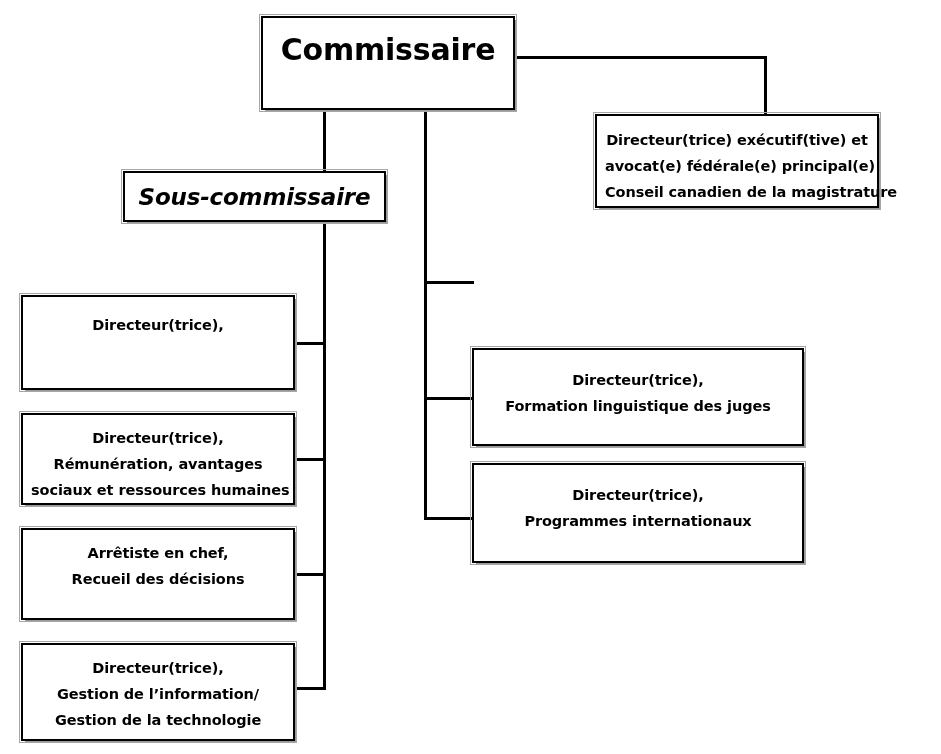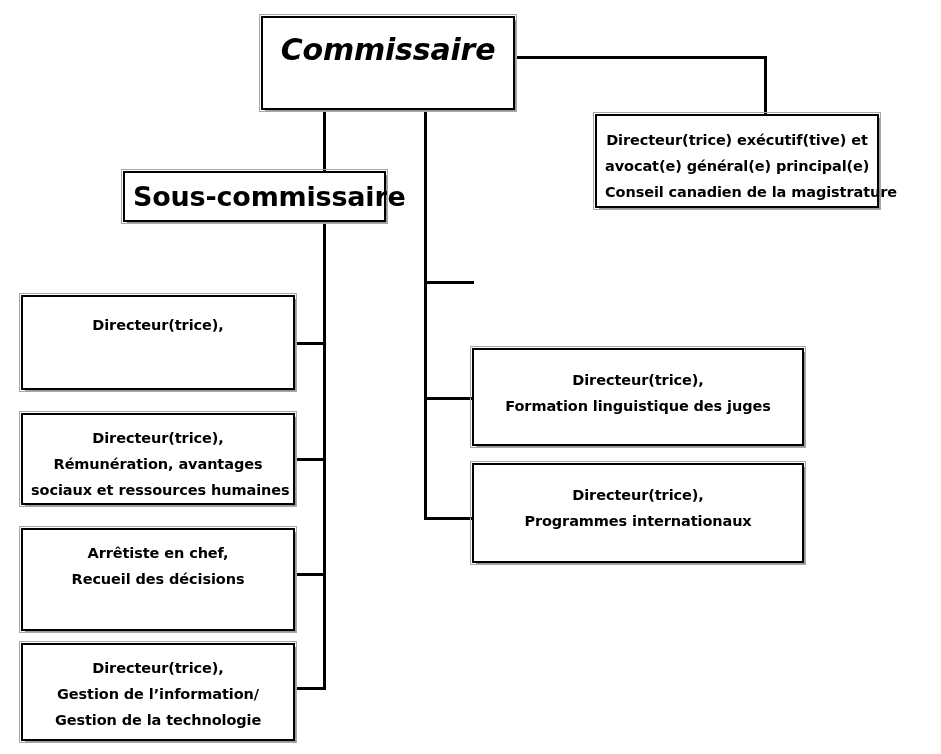--- a/index.html
+++ b/index.html
@@ -52,26 +52,26 @@
   }
 
   
   .node.root {
     justify-content: flex-start;
   }
   .node.root .line {
     font-size: 30px;
     font-weight: bold;
     letter-spacing: -0.2px;
-    font-style: italic;
   }
   .node.sub .line {
-    font-size: 27px;
+    font-size: 23px;
     font-weight: bold;
     letter-spacing: -0.2px;
+    font-style: italic;
   }
   .node.leaf .line {
     font-size: 14.5px;
     font-weight: bold;
     line-height: 26px;
     letter-spacing: -0.1px;
   }
 </style>
 </head>
 <body>
@@ -104,21 +104,21 @@
 
   <div class="node sub" style="left:123px; top:171px; width:263px; height:51px; justify-content:center;">
     <div class="lines">
       <span class="line">Sous-commissaire</span>
     </div>
   </div>
 
   <div class="node leaf" style="left:595px; top:114px; width:284px; height:94px; padding-top:11px;">
     <div class="lines">
       <span class="line">Directeur(trice) exécutif(tive) et</span>
-      <span class="line">avocat(e) général(e) principal(e)</span>
+      <span class="line">avocat(e) fédérale(e) principal(e)</span>
       <span class="line">Conseil canadien de la magistrature</span>
     </div>
   </div>
 
 
   <div class="node leaf" style="left:472px; top:348px; width:332px; height:98px; padding-top:17px;">
     <div class="lines">
       <span class="line">Directeur(trice),</span>
       <span class="line">Formation linguistique des juges</span>
     </div>
@@ -138,21 +138,21 @@
   </div>
 
   <div class="node leaf" style="left:21px; top:413px; width:274px; height:92px; padding-top:10px;">
     <div class="lines">
       <span class="line">Directeur(trice),</span>
       <span class="line">Rémunération, avantages</span>
       <span class="line">sociaux et ressources humaines</span>
     </div>
   </div>
 
-  <div class="node leaf" style="left:21px; top:528px; width:274px; height:103px; padding-top:10px;">
+  <div class="node leaf" style="left:21px; top:528px; width:274px; height:92px; padding-top:10px;">
     <div class="lines">
       <span class="line">Arrêtiste en chef,</span>
       <span class="line">Recueil des décisions</span>
     </div>
   </div>
 
   <div class="node leaf" style="left:21px; top:643px; width:274px; height:98px; padding-top:10px;">
     <div class="lines">
       <span class="line">Directeur(trice),</span>
       <span class="line">Gestion de l’information/</span>

